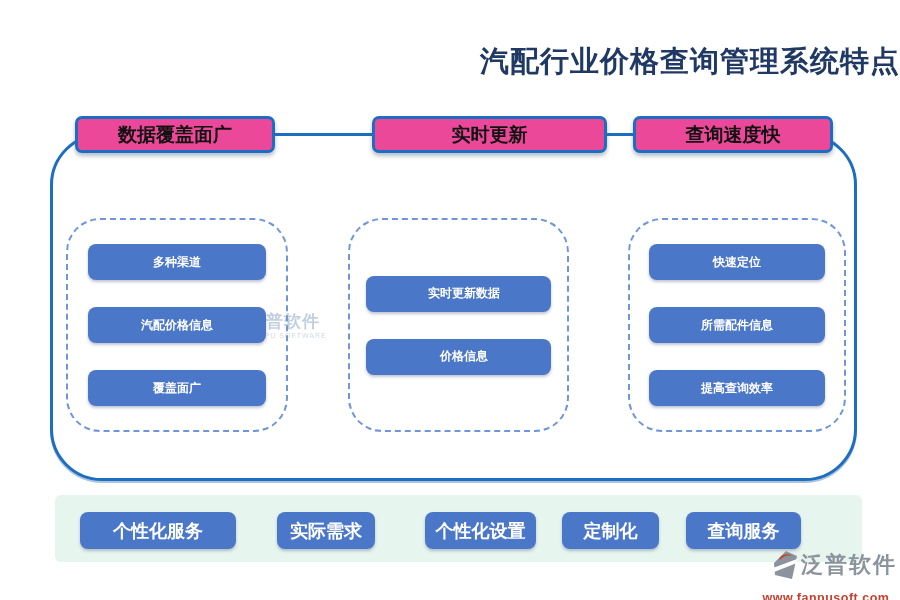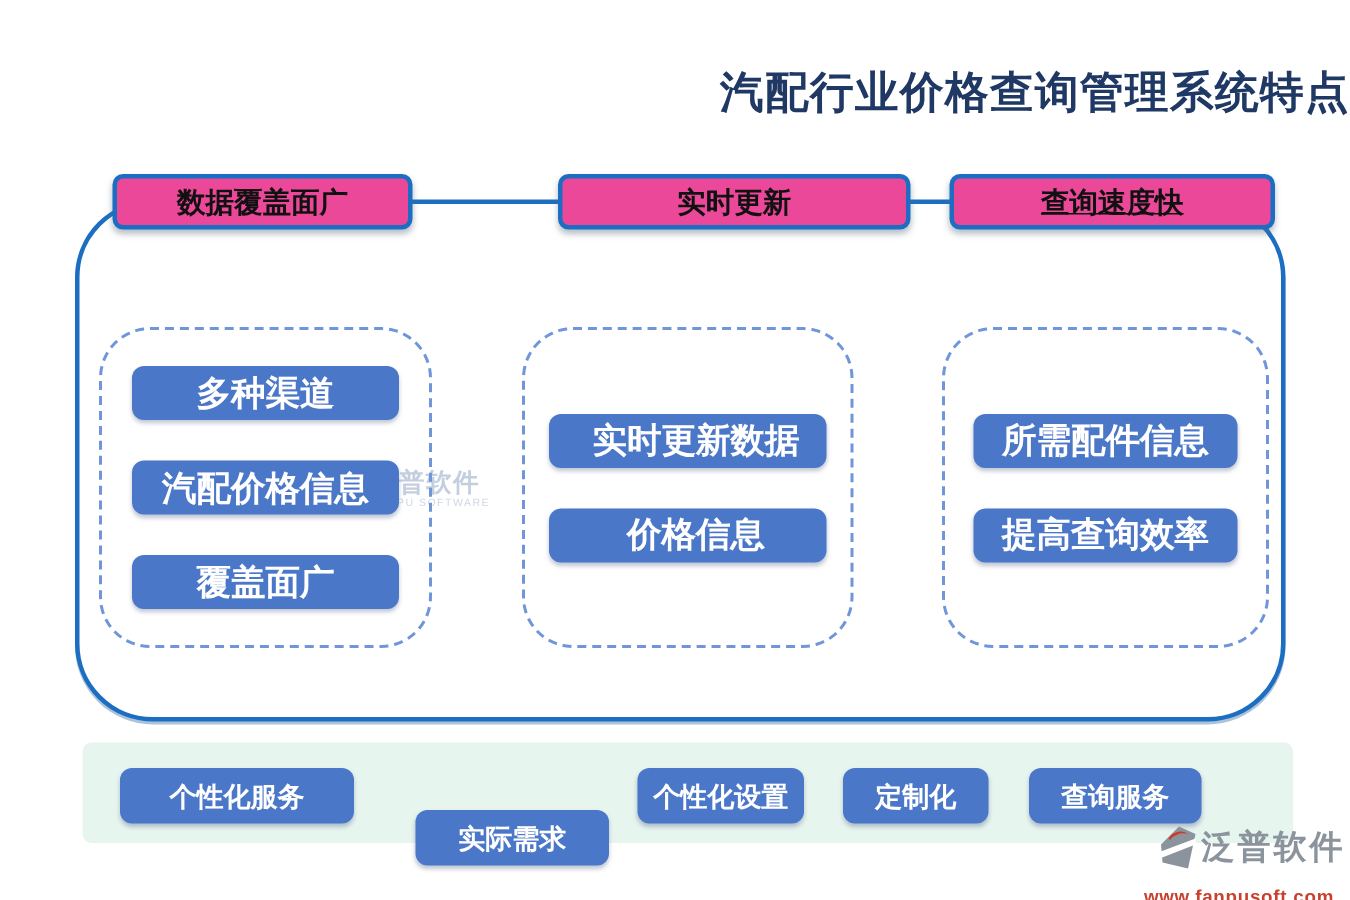--- a/index.html
+++ b/index.html
@@ -18,51 +18,51 @@
   }
   .tab {
     position:absolute; top:116px; height:37px; background:#ec4899;
     border:3px solid var(--accent); border-radius:7px; box-sizing:border-box;
     display:flex; align-items:center; justify-content:center;
     font-size:19px; font-weight:bold; color:#111; z-index:3;
     box-shadow:0 3px 4px rgba(90,110,130,0.45);
   }
   .tab1 { left:75px;  width:200px; }
   .tab2 { left:348px; width:235px;margin-left:24px; }
-  .tab3 { left:633px; width:217px;text-decoration:underline; }
+  .tab3 { left:633px; width:200px; }
   .group {
     position:absolute; top:218px; height:214px; box-sizing:border-box;
     border:2px dashed var(--dash); border-radius:34px; z-index:2;
     display:flex; flex-direction:column; align-items:center;
     justify-content:center; gap:27px;
   }
   .g1 { left:66px;  width:222px; }
   .g2 { left:348px; width:221px; }
   .g3 { left:628px; width:218px; }
   .pill {
     height:36px; border-radius:8px; background:var(--btn); color:#fff;
-    font-size:23px; font-weight:bold; display:flex; align-items:center;
+    font-size:12px; font-weight:bold; display:flex; align-items:center;
     justify-content:center; box-shadow:0 2px 3px rgba(70,90,130,0.35);
     z-index:3; white-space:nowrap;
   }
   .g1 .pill { width:178px; }
   .g2 .pill { width:174px;padding-left:11px; }
   .g3 .pill { width:176px; }
   .band {
     position:absolute; left:55px; top:495px; width:807px; height:67px;
     background:var(--band); border-radius:6px; z-index:1;
   }
   .ftag {
     position:absolute; top:512px; height:37px; border-radius:8px;
     background:var(--btn); color:#fff; font-weight:bold; font-size:18px;
     display:flex; align-items:center; justify-content:center; z-index:2;
     box-shadow:0 2px 3px rgba(70,90,130,0.35); white-space:nowrap;
   }
   .f1 { left:80px;  width:156px; }
-  .f2 { left:277px; width:129px;margin-top:28px; }
+  .f2 { left:277px; width:98px; }
   .f3 { left:425px; width:111px; }
   .f4 { left:562px; width:97px;  }
   .f5 { left:686px; width:115px; }
   .watermark {
     position:absolute; left:222px; top:312px; z-index:1; opacity:0.55;
     display:flex; align-items:flex-start; gap:4px;
   }
   .wm-col { display:flex; flex-direction:column; }
   .wm-text { font-size:17px; color:#93a7c6; font-weight:bold; letter-spacing:1px; line-height:20px; }
   .wm-sub  { font-size:7px;  color:#a8b8d0; letter-spacing:1px; }
@@ -108,20 +108,21 @@
   <div class="group g1">
     <div class="pill">多种渠道</div>
     <div class="pill">汽配价格信息</div>
     <div class="pill">覆盖面广</div>
   </div>
   <div class="group g2">
     <div class="pill">实时更新数据</div>
     <div class="pill">价格信息</div>
   </div>
   <div class="group g3">
+    <div class="pill">快速定位</div>
     <div class="pill">所需配件信息</div>
     <div class="pill">提高查询效率</div>
   </div>
 
   <div class="band"></div>
   <div class="ftag f1">个性化服务</div>
   <div class="ftag f2">实际需求</div>
   <div class="ftag f3">个性化设置</div>
   <div class="ftag f4">定制化</div>
   <div class="ftag f5">查询服务</div>

